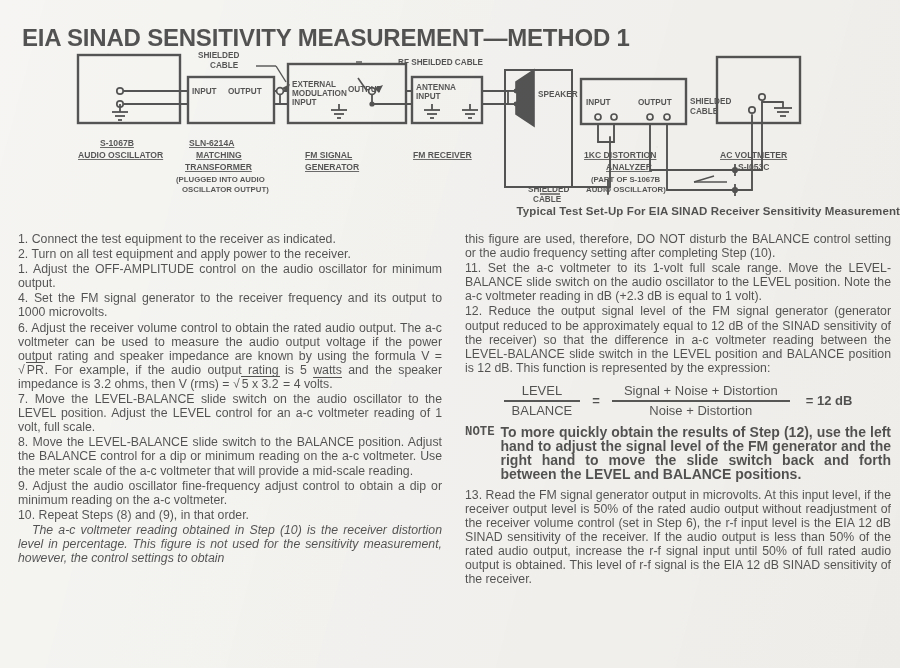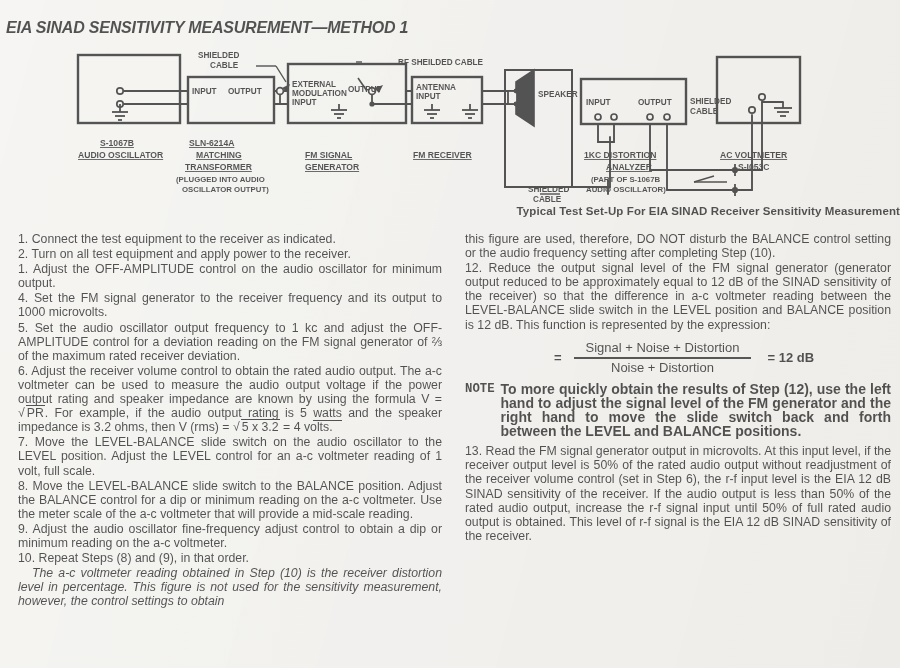--- a/index.html
+++ b/index.html
@@ -22,26 +22,25 @@
       radial-gradient(circle at 41% 61%, rgba(0,0,0,0.03) 0 1px, transparent 1px),
       radial-gradient(circle at 88% 77%, rgba(0,0,0,0.03) 0 1px, transparent 1px),
       linear-gradient(105deg, rgba(255,255,255,0.5), rgba(228,226,222,0.55));
     pointer-events: none;
     z-index: 40;
     opacity: .55;
   }
 
   #doc-title {
     position: absolute;
-    left: 6px; top: 8px;
-    font-size: 16px;
+    left: 22px; top: 8px;
+    font-size: 24px;
     font-weight: bold;
     letter-spacing: -0.2px;
     white-space: nowrap;
-    font-style: italic;
   }
 
   #figure { position: absolute; left: 0; top: 42px; width: 900px; height: 165px; }
   #figure svg { display: block; }
 
   #figure-caption {
     position: absolute;
     left: 0; top: 205px; width: 900px;
     text-align: right;
     font-size: 11.5px;
@@ -338,36 +337,41 @@
 
 <div id="figure-caption">Typical Test Set-Up For EIA SINAD Receiver Sensitivity Measurement</div>
 
 <div id="body-columns">
 
   <div class="col" id="col-left">
     <p class="para nojust">1.  Connect the test equipment to the receiver as indicated.</p>
     <p class="para nojust">2.  Turn on all test equipment and apply power to the receiver.</p>
     <p class="para">1. Adjust the OFF-AMPLITUDE control on the audio oscillator for minimum output.</p>
     <p class="para">4. Set the FM signal generator to the receiver frequency and its output to 1000 microvolts.</p>
-    <p class="para">5. Set the audio oscillator output frequency to 1 kc and adjust the OFF-AMPLITUDE control for a deviation reading on the FM signal generator of ⅔ of the maximum rated receiver deviation.</p>
 
     <p class="para"><span>6. Adjust the receiver volume control to obtain the rated audio output. The a-c voltmeter can be used to measure the audio output voltage if the power output rating and speaker impedance are known by using the formula V =</span> √<span class="radical">PR</span><span>. For example, if the audio output rating is 5</span> <span class="underlined-word">watts</span> <span>and the speaker impedance is 3.2 ohms, then V (rms) =</span> √<span class="radical">5 x 3.2</span> <span>= 4 volts.</span></p>
 
     <p class="para">7.  Move the LEVEL-BALANCE slide switch on the audio oscillator to the LEVEL position. Adjust the LEVEL control for an a-c voltmeter reading of 1 volt, full scale.</p>
     <p class="para">8. Move the LEVEL-BALANCE slide switch to the BALANCE position. Adjust the BALANCE control for a dip or minimum reading on the a-c voltmeter. Use the meter scale of the a-c voltmeter that will provide a mid-scale reading.</p>
     <p class="para">9. Adjust the audio oscillator fine-frequency adjust control to obtain a dip or minimum reading on the a-c voltmeter.</p>
     <p class="para nojust">10. Repeat Steps (8) and (9), in that order.</p>
     <p class="para indent">The a-c voltmeter reading obtained in Step (10) is the receiver distortion level in percentage. This figure is not used for the sensitivity measurement, however, the control settings to obtain</p>
   </div>
 
   <div class="col" id="col-right">
     <p class="para">this figure are used, therefore, DO NOT disturb the BALANCE control setting or the audio frequency setting after completing Step (10).</p>
+    <p class="para">11. Set the a-c voltmeter to its 1-volt full scale range. Move the LEVEL-BALANCE slide switch on the audio oscillator to the LEVEL position. Note the a-c voltmeter reading in dB (+2.3 dB is equal to 1 volt).</p>
     <p class="para">12. Reduce the output signal level of the FM signal generator (generator output reduced to be approximately equal to 12 dB of the SINAD sensitivity of the receiver) so that the difference in a-c voltmeter reading between the LEVEL-BALANCE slide switch in the LEVEL position and BALANCE position is 12 dB. This function is represented by the expression:</p>
 
     <div class="equation">
+      <span class="frac">
+        <span class="num">LEVEL</span>
+        <span class="bar"></span>
+        <span class="den">BALANCE</span>
+      </span>
       <span class="eq-op">=</span>
       <span class="frac big">
         <span class="num">Signal + Noise + Distortion</span>
         <span class="bar"></span>
         <span class="den">Noise + Distortion</span>
       </span>
       <span class="eq-tail">= 12 dB</span>
     </div>
 
     <div class="note-block">

